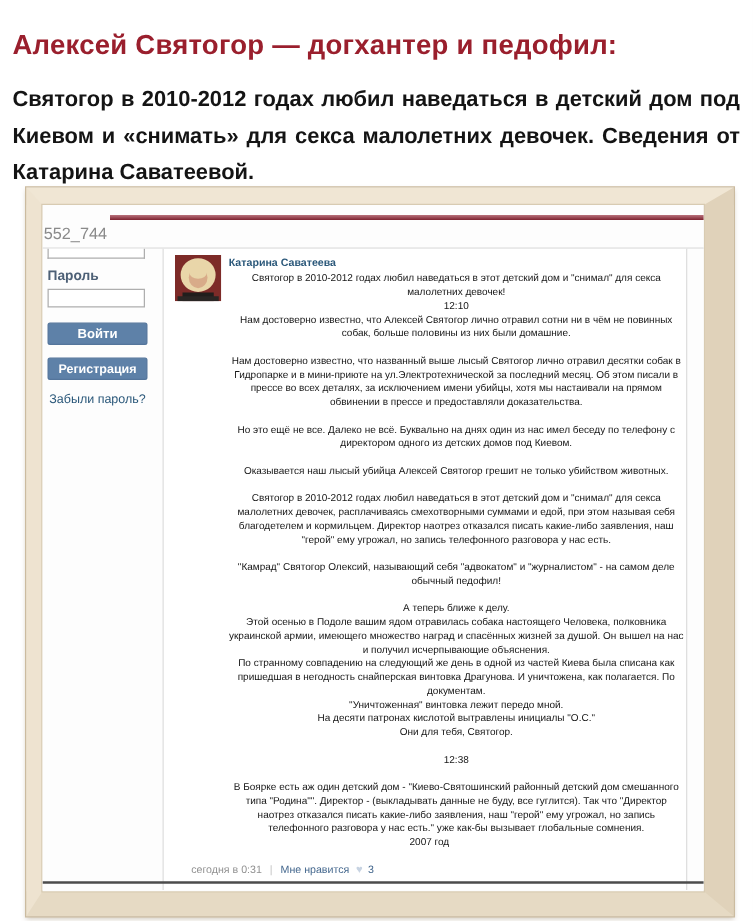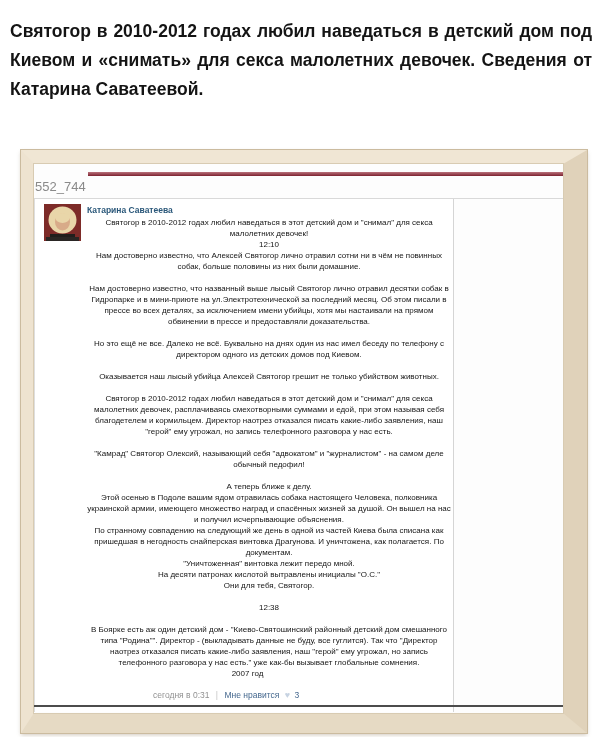--- a/index.html
+++ b/index.html
@@ -80,29 +80,38 @@
   .f-sep { color:#c4c4c4; margin:0 4px; }
   .f-like { color:#45688e; cursor:pointer; }
   .f-heart { color:#c7d3e2; font-size:9px; margin-left:3px; }
   .f-count { color:#45688e; margin-left:2px; }
   .vk-bottomline { position:absolute; left:0; right:0; bottom:6px; height:2px; background:#4c4c4c; }
 </style>
 </head>
 <body>
 
 <div class="article">
+  <h1 class="article-title">Алексей Святогор — догхантер и педофил:</h1>
   <p class="article-intro">Святогор в 2010-2012 годах любил наведаться в детский дом под Киевом и «снимать» для секса малолетних девочек. Сведения от Катарина Саватеевой.</p>
 </div>
 
 <div class="photo-frame">
   <div class="vk-screen">
     <div class="vk-redline"></div>
     <div class="vk-window-label">552_744</div>
 
     <div class="vk-body">
+      <div class="vk-sidebar">
+        <div class="sb-input-partial"></div>
+        <div class="sb-label">Пароль</div>
+        <input class="sb-input" type="text" value="" style="">
+        <button class="sb-btn">Войти</button>
+        <button class="sb-btn register">Регистрация</button>
+        <a class="sb-forgot">Забыли пароль?</a>
+      </div>
 
       <div class="vk-main">
         <div class="post">
           <div class="post-avatar">
             <svg width="37" height="37" viewBox="0 0 37 37">
               <rect width="37" height="37" fill="#7d2b28"></rect>
               <ellipse cx="18.5" cy="16" rx="14" ry="13.5" fill="#e9d6a9"></ellipse>
               <ellipse cx="18.5" cy="18" rx="7.5" ry="8.5" fill="#d8ab89"></ellipse>
               <ellipse cx="18.5" cy="14" rx="7" ry="5" fill="#e9d6a9"></ellipse>
               <rect x="6" y="30" width="25" height="7" fill="#211e1c"></rect>

